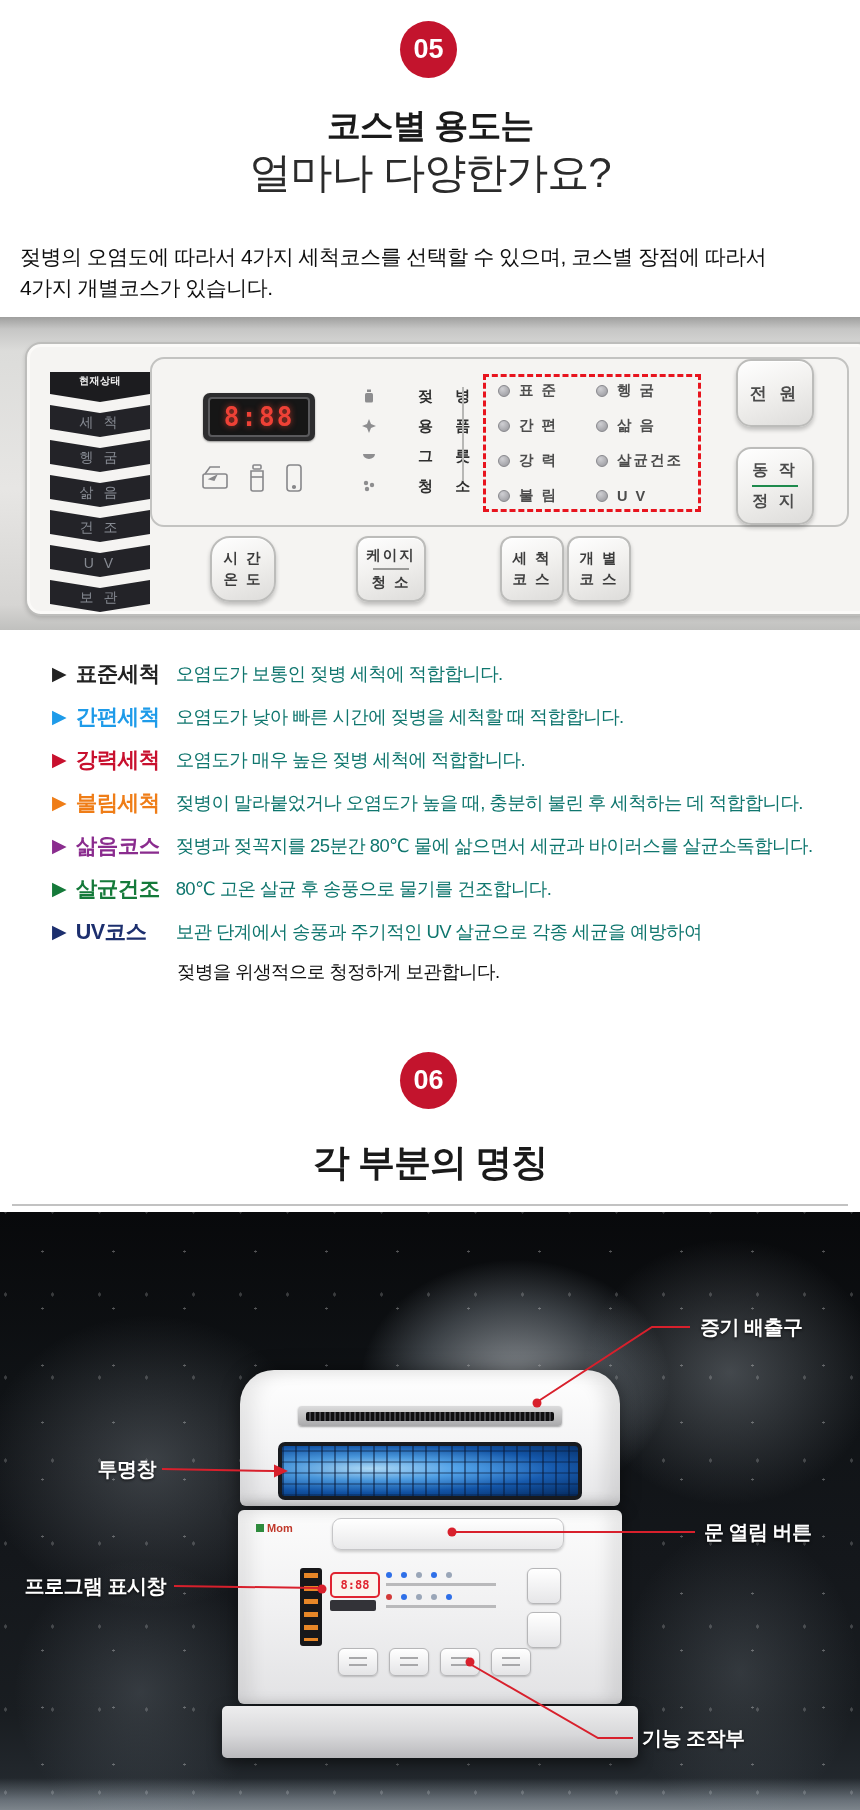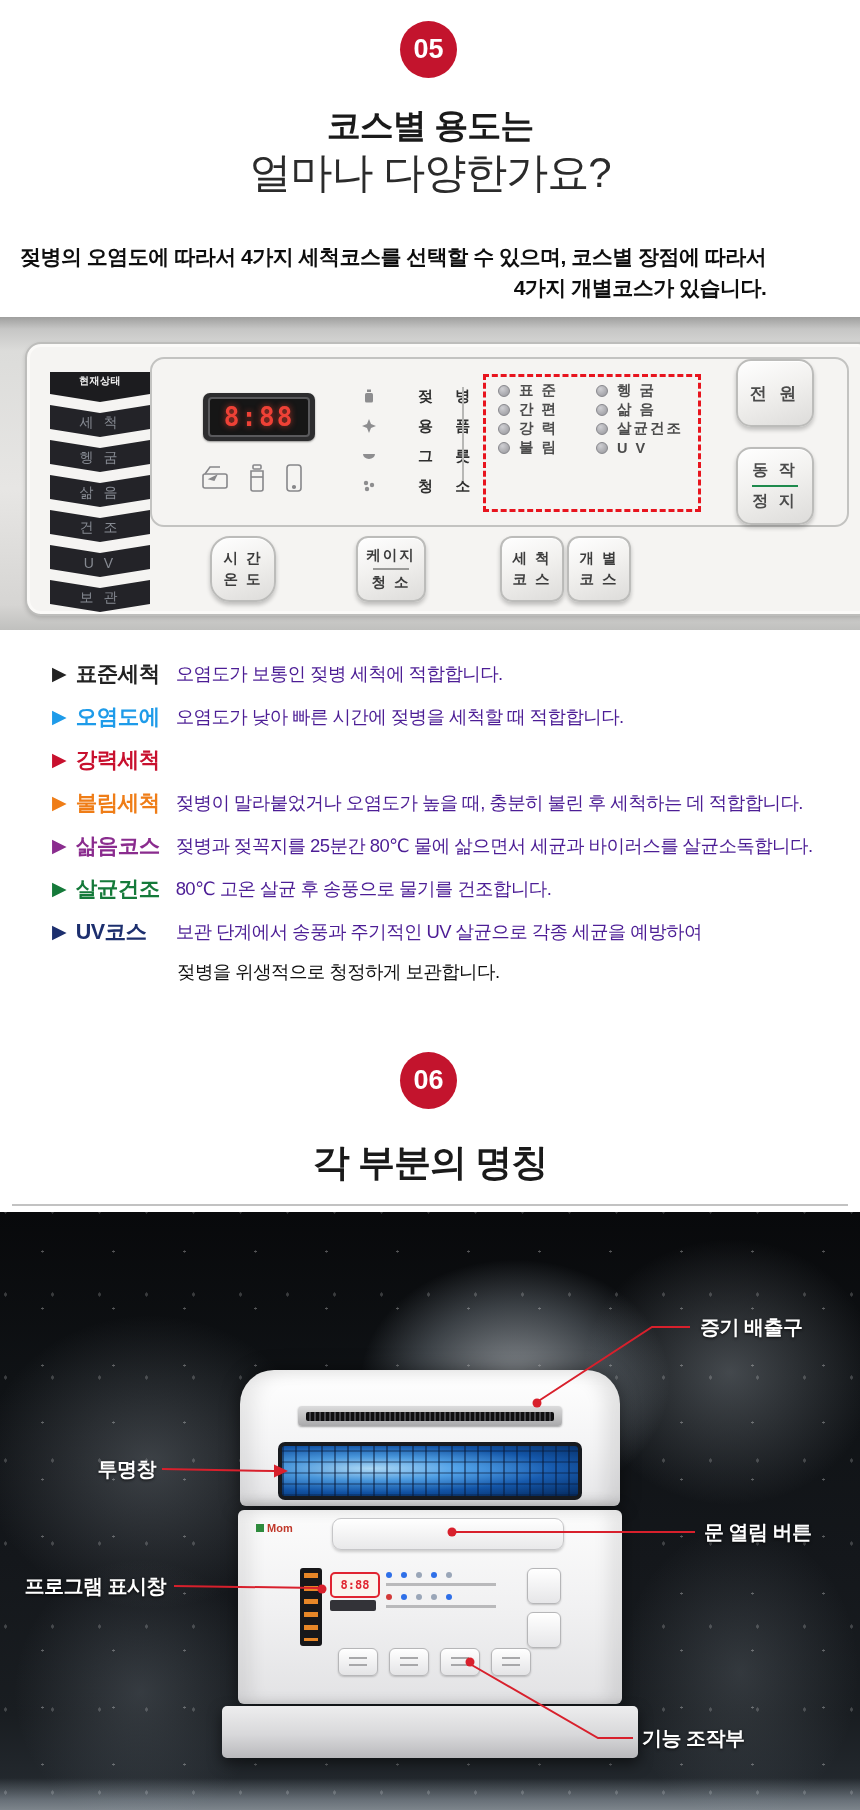--- a/index.html
+++ b/index.html
@@ -5,21 +5,21 @@
   html,body{margin:0;padding:0;background:#fff;}
   .page{position:relative;width:860px;height:1810px;overflow:hidden;background:#fff;
         font-family:"Liberation Sans","DejaVu Sans",sans-serif;color:#111;}
   .abs{position:absolute;}
 
   
   .badge{width:57px;height:57px;border-radius:50%;background:#c3142d;color:#fff;
          display:flex;align-items:center;justify-content:center;font-size:27px;font-weight:bold;}
   .title-bold{left:0;width:860px;text-align:center;font-size:34px;font-weight:800;color:#1a1a1a;letter-spacing:-1px;}
   .title-light{left:0;width:860px;text-align:center;font-size:42px;font-weight:300;color:#2b2b2b;letter-spacing:-1px;}
-  .intro{left:20px;font-size:21px;line-height:31px;font-weight:700;color:#0e0e0e;letter-spacing:-0.5px;text-align:right;}
+  .intro{left:20px;font-size:21px;line-height:31px;font-weight:400;color:#0e0e0e;letter-spacing:-0.5px;}
 
   
   .photo1{left:0;top:317px;width:860px;height:313px;
           background:linear-gradient(180deg,#9f9f9e 0,#c6c6c5 12px,#dcdcda 34px,#e7e6e4 55%,#d6d5d3 92%,#c0c0be 100%);}
   .panel{left:25px;top:25px;width:845px;height:270px;background:#f5f4f2;border:2px solid #bdbdbb;
          border-radius:16px;box-shadow:inset 0 0 0 3px #fbfaf8, 0 2px 4px rgba(0,0,0,.15);}
   .ribbon{left:50px;top:55px;width:100px;}
   .ribbon-header{height:30px;background:#1c1c1f;color:#f2f2f2;font-size:10px;font-weight:bold;
                  display:flex;align-items:flex-start;justify-content:center;padding-top:2px;box-sizing:border-box;
                  clip-path:polygon(0 0,100% 0,100% calc(100% - 8px),50% 100%,0 calc(100% - 8px));letter-spacing:0.5px;}
@@ -34,21 +34,21 @@
              font-family:"DejaVu Sans Mono",monospace;font-size:26px;font-weight:bold;color:#ef4136;
              text-shadow:0 0 6px rgba(255,70,50,.65);letter-spacing:2px;}
   .mini-icons{left:200px;top:146px;display:flex;gap:16px;}
   .mini-icons svg{display:block;}
   .target-col{left:362px;top:64px;width:86px;}
   .target-row{height:30px;display:flex;align-items:center;gap:32px;}
   .target-row .ticon{width:14px;height:14px;margin-right:10px;flex:none;}
   .target-row .tlabel{font-size:15px;font-weight:600;color:#2f2f2f;letter-spacing:9px;white-space:nowrap;}
   .vdiv{left:462px;top:70px;width:2px;height:94px;background:#b7b7b5;}
   .dashed-box{left:483px;top:57px;width:218px;height:138px;border:3.5px dashed #e8141e;box-sizing:border-box;
-              display:flex;flex-direction:column;justify-content:flex-start;padding:4px 0 4px 12px;}
+              display:flex;flex-direction:column;justify-content:space-between;padding:4px 0 4px 12px;}
   .led-row{display:flex;align-items:center;}
   .led-cell{display:flex;align-items:center;}
   .led-cell.c1{width:98px;}
   .led-cell.c2{width:100px;}
   .led-dot{width:10px;height:10px;border-radius:50%;background:radial-gradient(circle at 35% 30%,#cfcfd3,#95959a);
            border:1px solid #87878c;margin-right:9px;flex:none;}
   .led-label{font-size:14.5px;font-weight:600;color:#4c4c4c;letter-spacing:2px;white-space:nowrap;}
   .pbtn{background:linear-gradient(160deg,#ffffff 0%,#f2f1ef 45%,#dddcda 100%);border:2px solid #bcbcba;
         box-shadow:0 3px 4px rgba(0,0,0,.22), inset 0 1px 0 #fff;color:#4b4b4b;
         display:flex;flex-direction:column;align-items:center;justify-content:center;}
@@ -60,21 +60,21 @@
   .bbtn .bdiv{width:36px;height:1.5px;background:#9a9a98;margin:2px 0;}
   .pair{left:500px;top:219px;display:flex;gap:3px;}
   .pair .pb{position:relative;width:60px;height:62px;border-radius:12px;font-size:14.5px;font-weight:600;color:#3c3c3c;
             letter-spacing:2px;line-height:1.45;}
 
   
   .course-list{left:0;top:652px;width:860px;}
   .course-item{height:43px;display:flex;align-items:center;padding-left:52px;}
   .course-arrow{font-size:19px;margin-right:9px;line-height:1;}
   .course-name{font-size:21.5px;font-weight:800;width:100px;flex:none;letter-spacing:-0.5px;}
-  .course-desc{font-size:18.5px;color:#4c1d95;letter-spacing:-0.6px;white-space:nowrap;}
+  .course-desc{font-size:18.5px;color:#0f766e;letter-spacing:-0.6px;white-space:nowrap;}
   .course-desc2{padding-left:177px;font-size:18.5px;color:#101010;letter-spacing:-0.6px;height:36px;display:flex;align-items:center;}
   .cc0{color:#222222}.cc1{color:#1e9be9}.cc2{color:#c8102e}.cc3{color:#ef7d17}
   .cc4{color:#8a2c8e}.cc5{color:#157a3a}.cc6{color:#1c2f6e}
 
   
   .sep-line{left:12px;top:1204px;width:836px;height:2px;background:#c2c2c2;}
   .photo2{left:0;top:1212px;width:860px;height:598px;overflow:hidden;
           background:linear-gradient(180deg,#08090b 0%,#0f1215 28%,#14171b 58%,#191d21 84%,#272d33 100%);}
   .smoke{border-radius:50%;}
   .speckles{left:0;top:0;width:860px;height:598px;opacity:.55;
@@ -294,26 +294,27 @@
   </div>
 
   <div class="abs course-list">
     <div class="course-item cc0">
       <span class="course-arrow">▶</span>
       <span class="course-name">표준세척</span>
       <span class="course-desc">오염도가 보통인 젖병 세척에 적합합니다.</span>
     </div>
     <div class="course-item cc1">
       <span class="course-arrow">▶</span>
-      <span class="course-name">오염도에</span>
+      <span class="course-name">간편세척</span>
       <span class="course-desc">오염도가 낮아 빠른 시간에 젖병을 세척할 때 적합합니다.</span>
     </div>
     <div class="course-item cc2">
       <span class="course-arrow">▶</span>
       <span class="course-name">강력세척</span>
+      <span class="course-desc">오염도가 매우 높은 젖병 세척에 적합합니다.</span>
     </div>
     <div class="course-item cc3">
       <span class="course-arrow">▶</span>
       <span class="course-name">불림세척</span>
       <span class="course-desc">젖병이 말라붙었거나 오염도가 높을 때, 충분히 불린 후 세척하는 데 적합합니다.</span>
     </div>
     <div class="course-item cc4">
       <span class="course-arrow">▶</span>
       <span class="course-name">삶음코스</span>
       <span class="course-desc">젖병과 젖꼭지를 25분간 80℃ 물에 삶으면서 세균과 바이러스를 살균소독합니다.</span>

